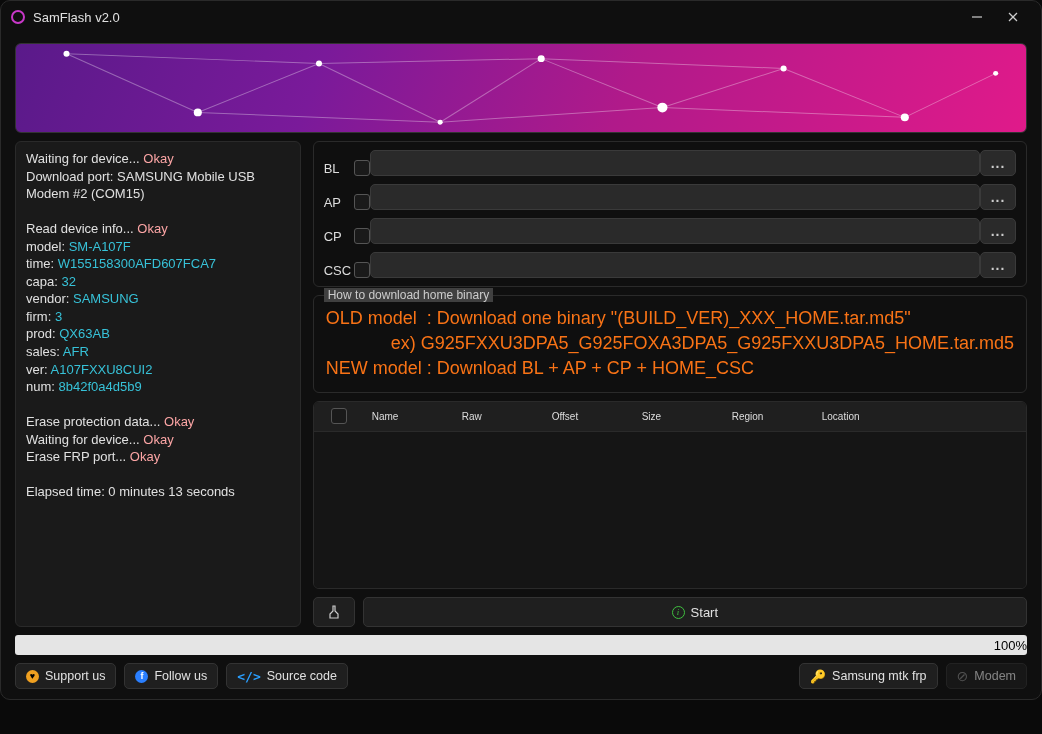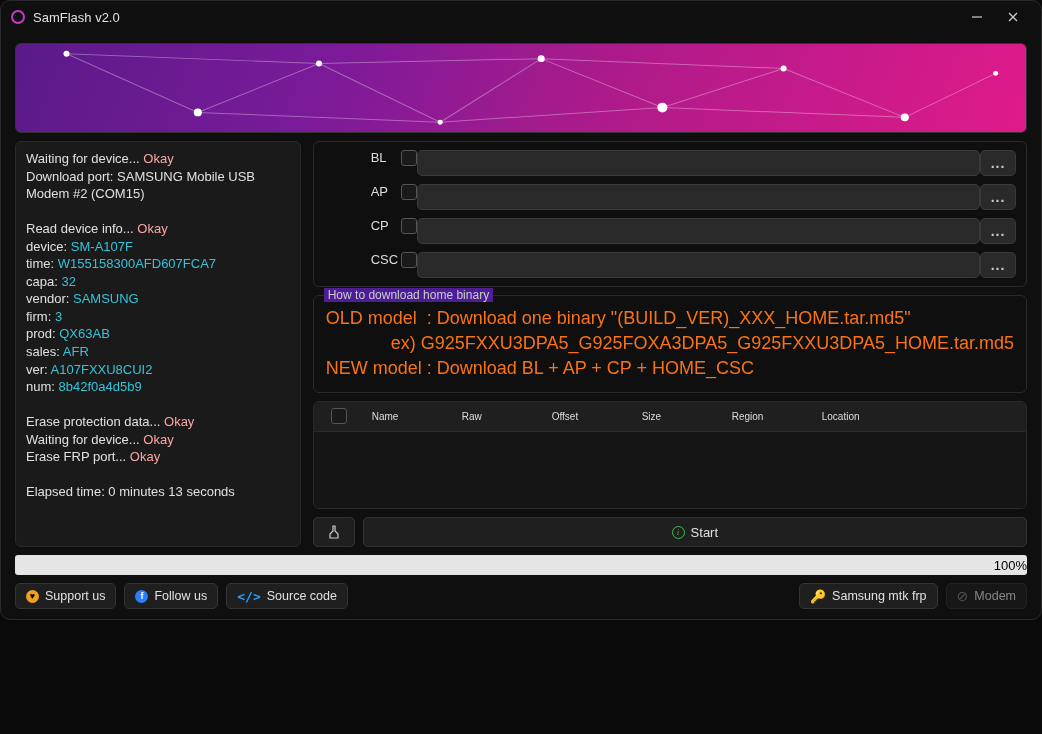--- a/index.html
+++ b/index.html
@@ -1,36 +1,36 @@
 <!DOCTYPE html>
 <html><head>
 <meta charset="utf-8">
 <style>
 * { margin:0; padding:0; box-sizing:border-box; }
 body { background:#0a0a0a; font-family:"Segoe UI",Tahoma,sans-serif; font-size:13px; color:#e0e0e0; overflow:hidden; width:1042px; height:734px; }
-.window { width:1042px; height:620px; background:#0f0f0f; border:1px solid #2a2a2a; border-radius:10px; display:flex; flex-direction:column; }
+.window { width:1042px; height:700px; background:#0f0f0f; border:1px solid #2a2a2a; border-radius:10px; display:flex; flex-direction:column; }
 .titlebar { height:32px; display:flex; align-items:center; padding:0 10px; }
 .titlebar .logo { width:14px; height:14px; border:2.5px solid #c838c8; border-radius:50%; margin-right:8px; }
 .titlebar .title { font-size:13px; color:#e0e0e0; }
 .titlebar .spacer { flex:1; }
 .tbtn { width:36px; height:28px; display:flex; align-items:center; justify-content:center; color:#ccc; cursor:pointer; }
 .tbtn svg { width:12px; height:12px; }
 .content { flex:1; padding:10px 14px 10px 14px; display:flex; flex-direction:column; gap:8px; }
 .banner { height:90px; border:1px solid #333; border-radius:6px; overflow:hidden; background:linear-gradient(110deg,#5a1a8a 0%,#7a1a9a 30%,#b01a8a 60%,#e01a8a 100%); position:relative; }
 .main-row { flex:1; display:flex; gap:12px; min-height:0; }
 .log-panel { width:490px; background:#1a1a1a; border:1px solid #2a2a2a; border-radius:6px; padding:8px 10px; font-size:13px; line-height:1.35; overflow:auto; white-space:pre-wrap; }
 .right-col { flex:1; display:flex; flex-direction:column; gap:8px; min-height:0; }
 .slot-block { border:1px solid #2a2a2a; border-radius:6px; padding:8px 10px; display:flex; flex-direction:column; gap:8px; }
-.slot-row { display:flex; align-items:flex-start; gap:0;margin-left:47px; }
+.slot-row { display:flex; align-items:flex-end; gap:0; }
 .slot-label { width:30px; font-size:13px; color:#ddd; }
 .chk { width:16px; height:16px; border:1px solid #555; border-radius:3px; background:#1a1a1a; cursor:pointer; }
 .slot-input { flex:1; height:26px; background:#2a2a2a; border:1px solid #3a3a3a; border-radius:5px; }
 .browse-btn { width:36px; height:26px; background:#2a2a2a; border:1px solid #3a3a3a; border-radius:5px; display:flex; align-items:center; justify-content:center; font-size:14px; font-weight:bold; color:#ccc; cursor:pointer; letter-spacing:1px; }
 .fieldset { border:1px solid #2a2a2a; border-radius:6px; padding:10px 12px 10px 12px; position:relative; }
-.legend { position:absolute; top:-8px; left:10px; background:#4c1d95; padding:0 4px; font-size:12px; color:#ccc; }
+.legend { position:absolute; top:-8px; left:10px; background:#404040; padding:0 4px; font-size:12px; color:#ccc; }
 .howto-text { font-size:18px; line-height:1.4; color:#f97316; white-space:pre; }
 .table-wrap { flex:1; border:1px solid #2a2a2a; border-radius:6px; display:flex; flex-direction:column; min-height:0; overflow:hidden; }
 .thead { display:flex; align-items:center; height:30px; background:#1f1f1f; border-bottom:1px solid #2a2a2a; }
 .th { padding:0 8px; font-size:10px; color:#ddd; }
 .th-chk { width:50px; display:flex; justify-content:center; }
 .th.name { width:90px; }
 .th.raw { width:90px; }
 .th.offset { width:90px; }
 .th.size { width:90px; }
 .th.region { width:90px; }
@@ -106,21 +106,21 @@
             <circle cx="970" cy="30" r="2.5"></circle>
         </g>
       </svg>
     </div>
 
     <div class="main-row">
       <div class="log-panel"><span>Waiting for device... </span><span class="ok">Okay</span>
 <span>Download port: SAMSUNG Mobile USB Modem #2 (COM15)</span>
 <span></span>
 <span>Read device info... </span><span class="ok">Okay</span>
-<span>device: </span><span class="cyan">SM-A107F</span>
+<span>model: </span><span class="cyan">SM-A107F</span>
 <span>time: </span><span class="cyan">W155158300AFD607FCA7</span>
 <span>capa: </span><span class="cyan">32</span>
 <span>vendor: </span><span class="cyan">SAMSUNG</span>
 <span>firm: </span><span class="cyan">3</span>
 <span>prod: </span><span class="cyan">QX63AB</span>
 <span>sales: </span><span class="cyan">AFR</span>
 <span>ver: </span><span class="cyan">A107FXXU8CUI2</span>
 <span>num: </span><span class="cyan">8b42f0a4d5b9</span>
 <span></span>
 <span>Erase protection data... </span><span class="ok">Okay</span>

